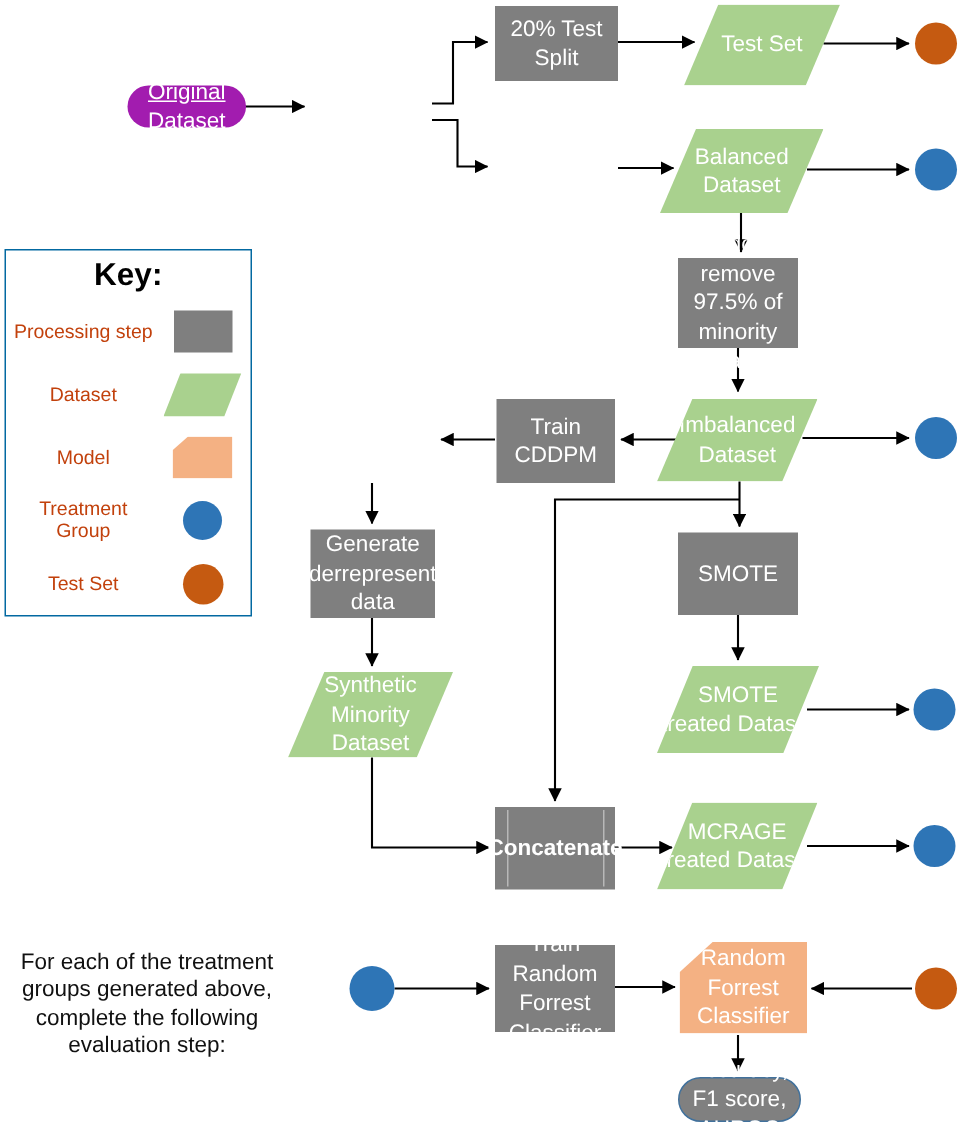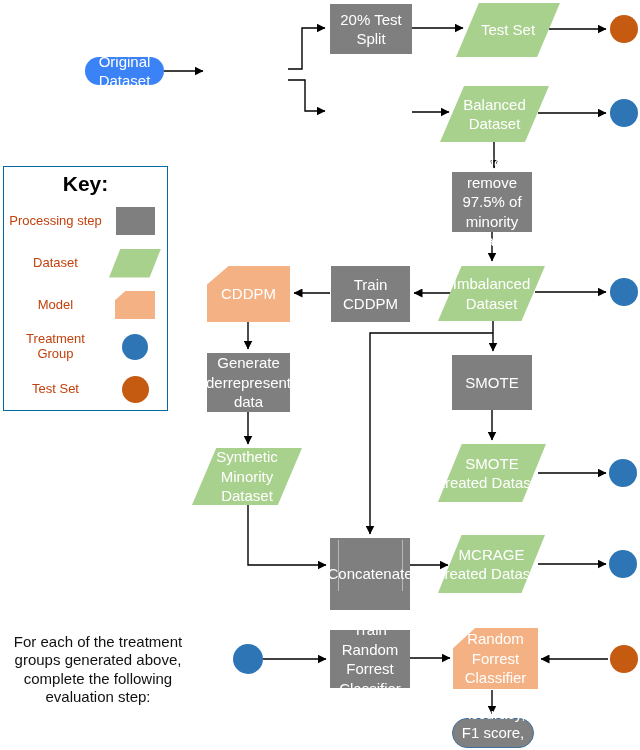--- a/index.html
+++ b/index.html
@@ -7,21 +7,21 @@
   body { font-family:"Liberation Sans", sans-serif; }
   .canvas { position:relative; width:640px; height:750px; background:#ffffff; overflow:hidden; }
   .lines { position:absolute; left:0; top:0; width:640px; height:750px; }
   .ln { fill:none; stroke:#000; stroke-width:1.4; }
 
   .node { position:absolute; display:flex; align-items:center; justify-content:center;
           text-align:center; color:#fff; font-size:15px; line-height:1.3; padding:2px; }
   .proc { background:#7F7F7F; }
   .data { background:#A9D18E; clip-path:polygon(22% 0%, 100% 0%, 78% 100%, 0% 100%); }
   .model { background:#F4B183; clip-path:polygon(26% 0%, 100% 0%, 100% 100%, 0% 100%, 0% 33%); }
-  .stadium { background:#3b82f6; border-radius:14px; }
+  .stadium { background:#a21caf; border-radius:14px;text-decoration:underline; }
   .terminal { background:#808080; border:1.5px solid #41719C; border-radius:15px; }
   .circle { position:absolute; border-radius:50%; }
   .c-blue { background:#2E75B6; }
   .c-orange { background:#C55A11; }
 
   .concat-bar { position:absolute; top:2px; bottom:2px; width:1px; background:rgba(255,255,255,0.45); }
 
   .keybox { position:absolute; left:3px; top:166px; width:165px; height:245px;
             background:#fff; border:1px solid #0369a1; display:flex; flex-direction:column; }
   .key-title { text-align:center; font-size:21px; font-weight:bold; color:#000; padding-top:5px; padding-bottom:4px; }
@@ -117,31 +117,30 @@
   <div class="node data" style="left:456px; top:3px; width:104px; height:54px;">Test Set</div>
 
   <div class="node data" style="left:440px; top:86px; width:109px; height:56px;">Balanced Dataset</div>
 
   <div class="node proc" style="left:452px; top:172px; width:80px; height:60px;">Randomly remove 97.5% of minority data</div>
 
   <div class="node data" style="left:438px; top:266px; width:107px; height:55px;">Imbalanced Dataset</div>
 
   <div class="node proc" style="left:331px; top:266px; width:79px; height:56px;">Train CDDPM</div>
 
-  <div class="node model" style="left:207px; top:266px; width:83px; height:56px;">CDDPM</div>
 
   <div class="node proc" style="left:207px; top:353px; width:83px; height:59px;">Generate underrepresented data</div>
 
   <div class="node proc" style="left:452px; top:355px; width:80px; height:55px;">SMOTE</div>
 
   <div class="node data" style="left:438px; top:444px; width:108px; height:58px;">SMOTE treated Dataset</div>
 
   <div class="node data" style="left:192px; top:448px; width:110px; height:57px;">Synthetic Minority Dataset</div>
 
-  <div class="node proc" style="left:330px; top:538px; width:80px; height:72px;">Concatenate</div>
+  <div class="node proc" style="left:330px; top:538px; width:80px; height:55px;font-weight:bold;">Concatenate</div>
   <div class="concat-bar" style="left:338px; top:540px; height:51px;"></div>
   <div class="concat-bar" style="left:402px; top:540px; height:51px;"></div>
 
   <div class="node data" style="left:438px; top:535px; width:107px; height:58px;">MCRAGE treated Dataset</div>
 
   <div class="node proc" style="left:330px; top:630px; width:80px; height:58px;">Train Random Forrest Classifier</div>
 
   <div class="node model" style="left:453px; top:628px; width:85px; height:61px;">Random Forrest Classifier</div>
 
   <div class="node terminal" style="left:452px; top:718px; width:82px; height:30px;">Accuracy, F1 score, AUROC</div>

